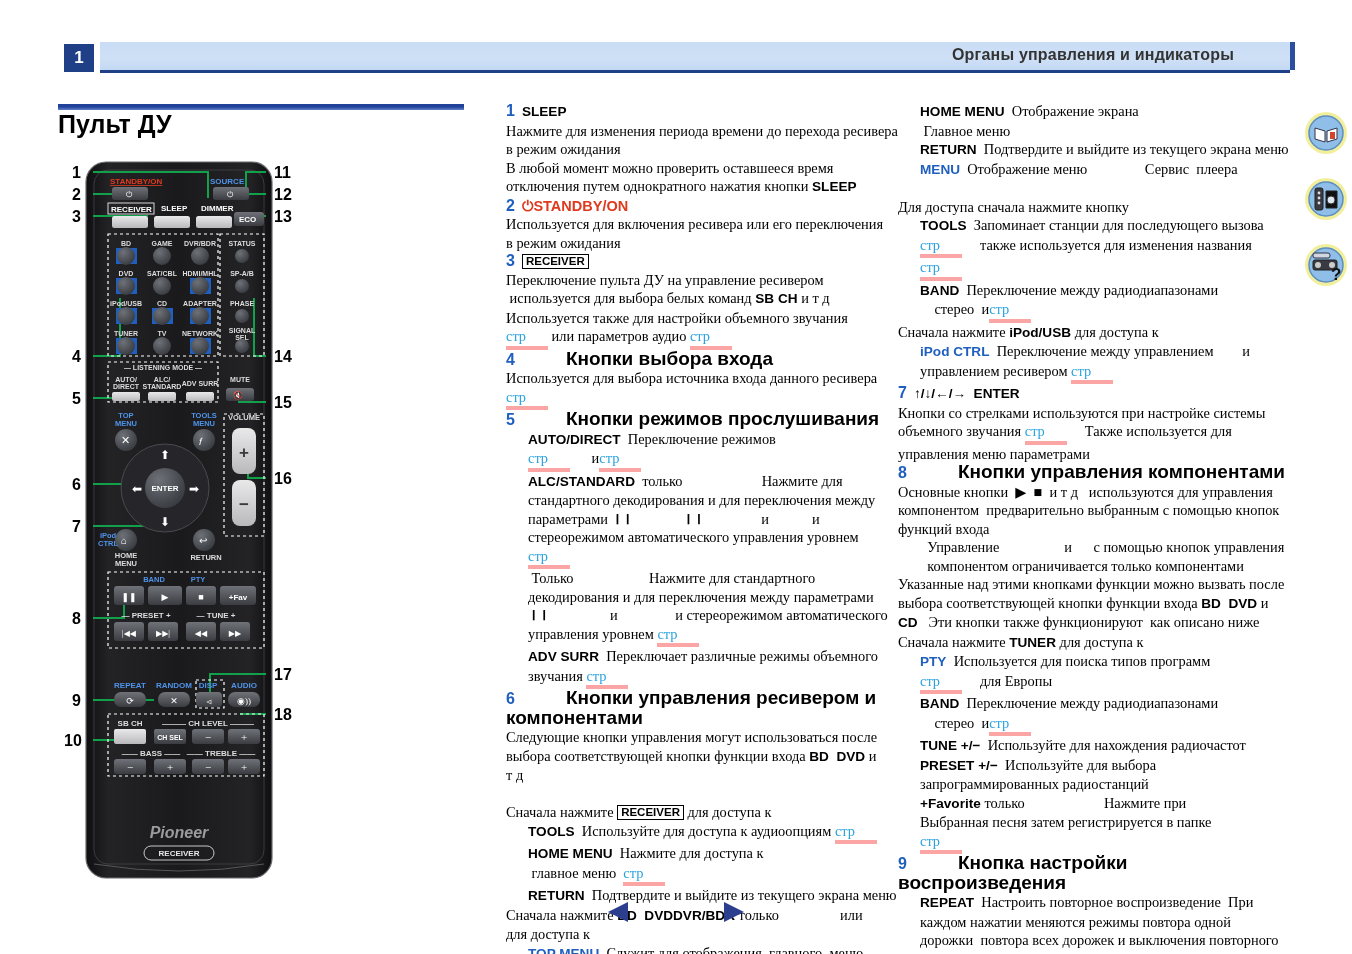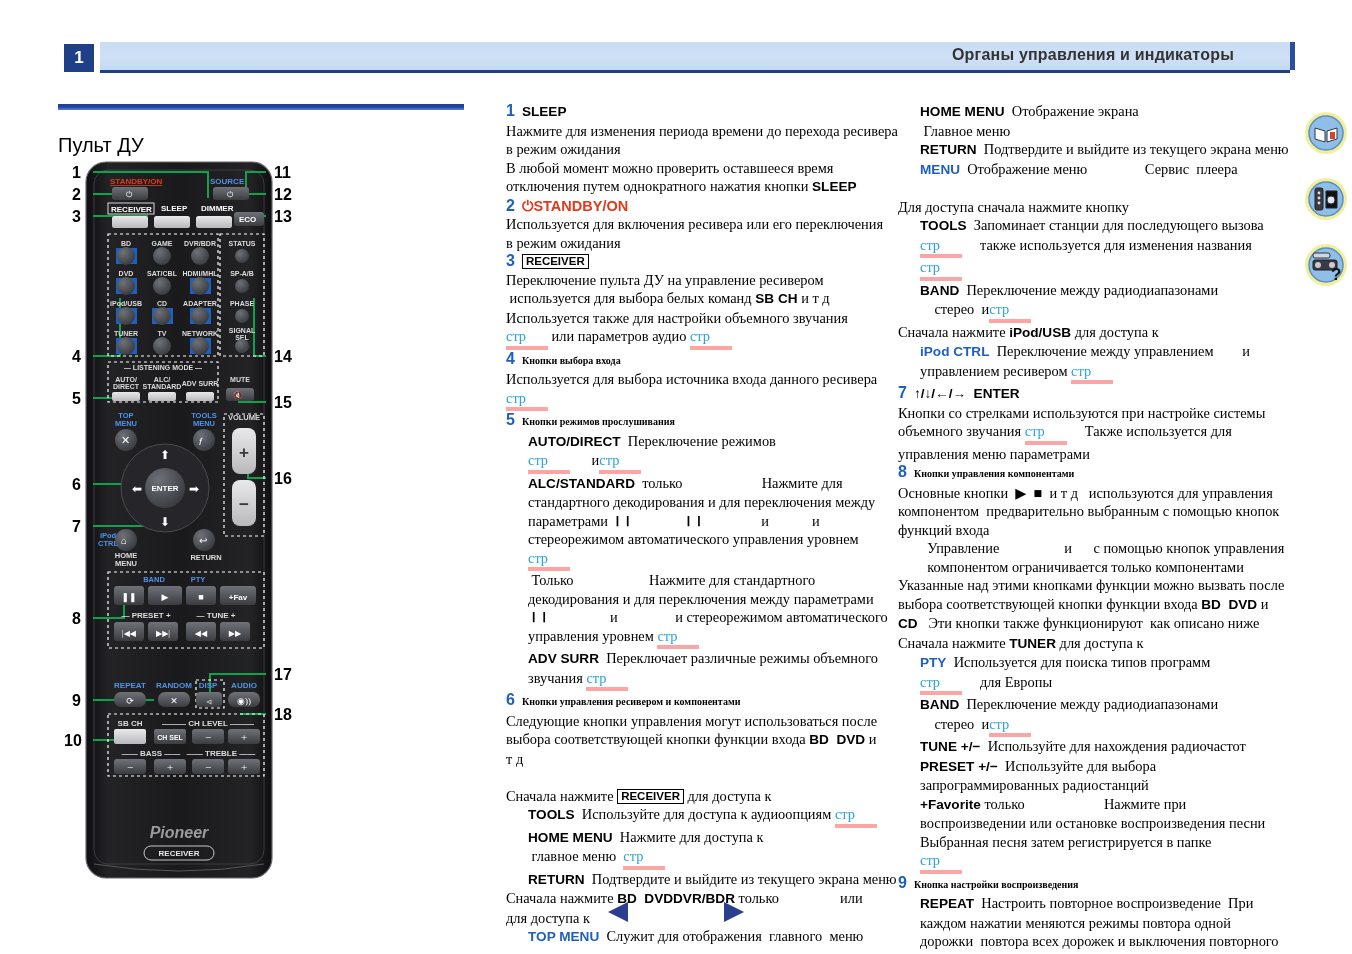--- a/index.html
+++ b/index.html
@@ -28,22 +28,22 @@
   }
   .hdr-rule{position:absolute;left:100px;top:70px;width:1190px;height:3px;background:#1f3f86;}
 
   
   .left-col{position:absolute;left:58px;top:104px;width:406px;}
   .sect-rule{
     width:406px;height:6px;
     background:linear-gradient(to bottom,#20409a 0%,#20409a 45%,#5f82c9 100%);
   }
   .sect-title{
-    margin-top:24px;font-family:"Liberation Sans",sans-serif;
-    font-weight:normal;font-size:20px;color:#000;
+    margin-top:0;font-family:"Liberation Sans",sans-serif;
+    font-weight:bold;font-size:25px;color:#000;
   }
 
   
   .remote-wrap{position:absolute;left:58px;top:148px;width:406px;height:740px;}
   svg.remote{display:block;}
 
   
   .col{position:absolute;top:102px;font-size:14.4px;line-height:18.5px;}
   .col-mid{left:506px;width:400px;}
   .col-right{left:898px;width:400px;}
@@ -60,21 +60,21 @@
   }
   .kbd-red{
     font-family:"Liberation Sans",sans-serif;font-weight:bold;font-size:14.5px;color:#e03a1e;
   }
   .boxed{
     font-family:"Liberation Sans",sans-serif;font-weight:bold;font-size:11.5px;color:#000;
     border:1.6px solid #000;padding:0 3px;display:inline-block;line-height:13px;
     vertical-align:1px;
   }
   .hd{
-    font-family:Liberation Serif, serif;font-weight:bold;font-size:10px;color:#000;
+    font-family:Liberation Sans, sans-serif;font-weight:bold;font-size:19px;color:#000;margin-left:44px;
   }
   .lnk{
     color:#29a3e0;border-bottom:4px solid #fca5a5;text-decoration:none;
     display:inline-block;min-width:42px;
   }
   .ind1{padding-left:22px;}
   .dd{font-family:"DejaVu Sans",sans-serif;font-weight:bold;letter-spacing:-1px;}
 
   
   .side-tabs{position:absolute;left:1303px;top:110px;width:46px;}
@@ -488,21 +488,20 @@
       <div class="ln"><span class="kbd">CD</span>   Эти кнопки также функционируют  как описано ниже</div>
       <div class="ln">Сначала нажмите <span class="kbd">TUNER</span> для доступа к</div>
       <div class="ln ind1"><span class="kbd-blue">PTY</span>  Используется для поиска типов программ</div>
       <div class="ln ind1"><a class="lnk">стр</a>     для Европы</div>
       <div class="ln ind1"><span class="kbd">BAND</span>  Переключение между радиодиапазонами</div>
       <div class="ln ind1">    стерео  и<a class="lnk">стр</a></div>
       <div class="ln ind1"><span class="kbd">TUNE +/−</span>  Используйте для нахождения радиочастот</div>
       <div class="ln ind1"><span class="kbd">PRESET +/−</span>  Используйте для выбора</div>
       <div class="ln ind1">запрограммированных радиостанций</div>
       <div class="ln ind1"><span class="kbd">+Favorite</span> только                      Нажмите при</div>
-      <div class="ln ind1">воспроизведении или остановке воспроизведения песни</div>
       <div class="ln ind1">Выбранная песня затем регистрируется в папке</div>
       <div class="ln ind1"><a class="lnk">стр</a></div>
     </div>
     <div>
       <div class="ln"><span class="num">9</span><span class="hd">Кнопка настройки воспроизведения</span></div>
       <div class="ln ind1"><span class="kbd">REPEAT</span>  Настроить повторное воспроизведение  При</div>
       <div class="ln ind1">каждом нажатии меняются режимы повтора одной</div>
       <div class="ln ind1">дорожки  повтора всех дорожек и выключения повторного</div>
       <div class="ln ind1">воспроизведения</div>
     </div>

